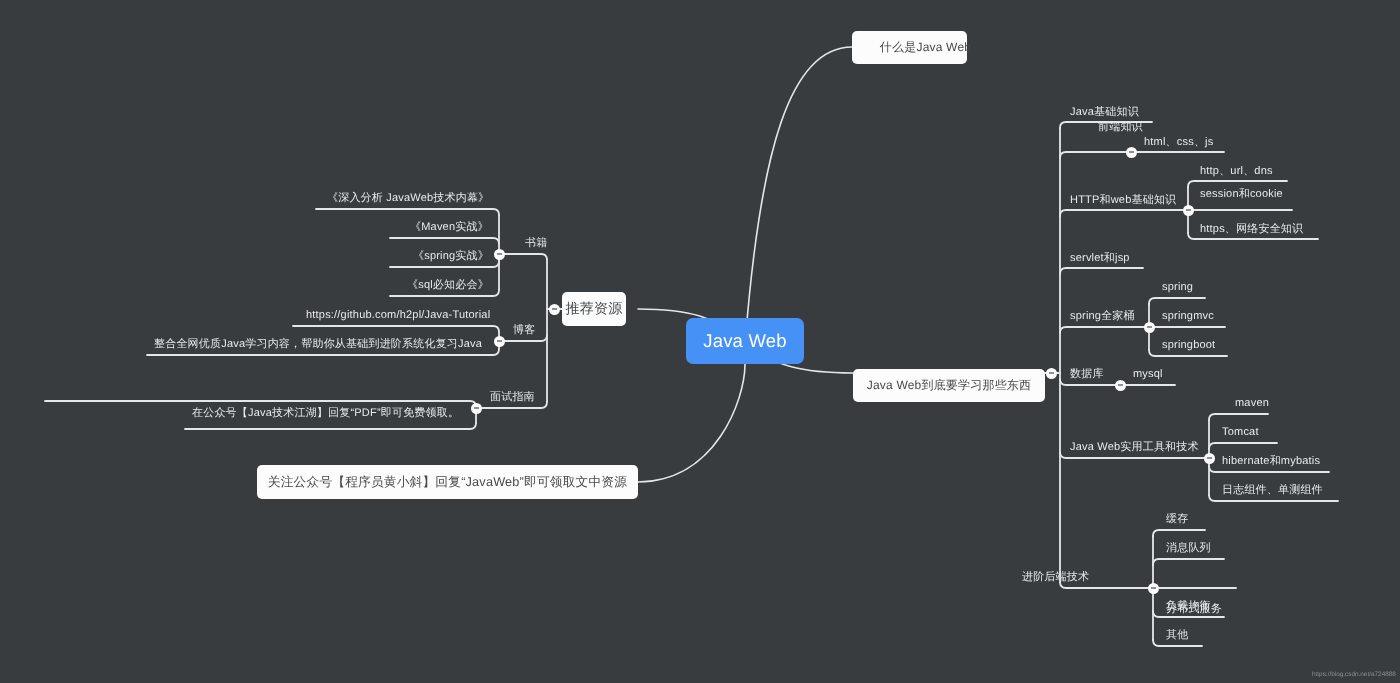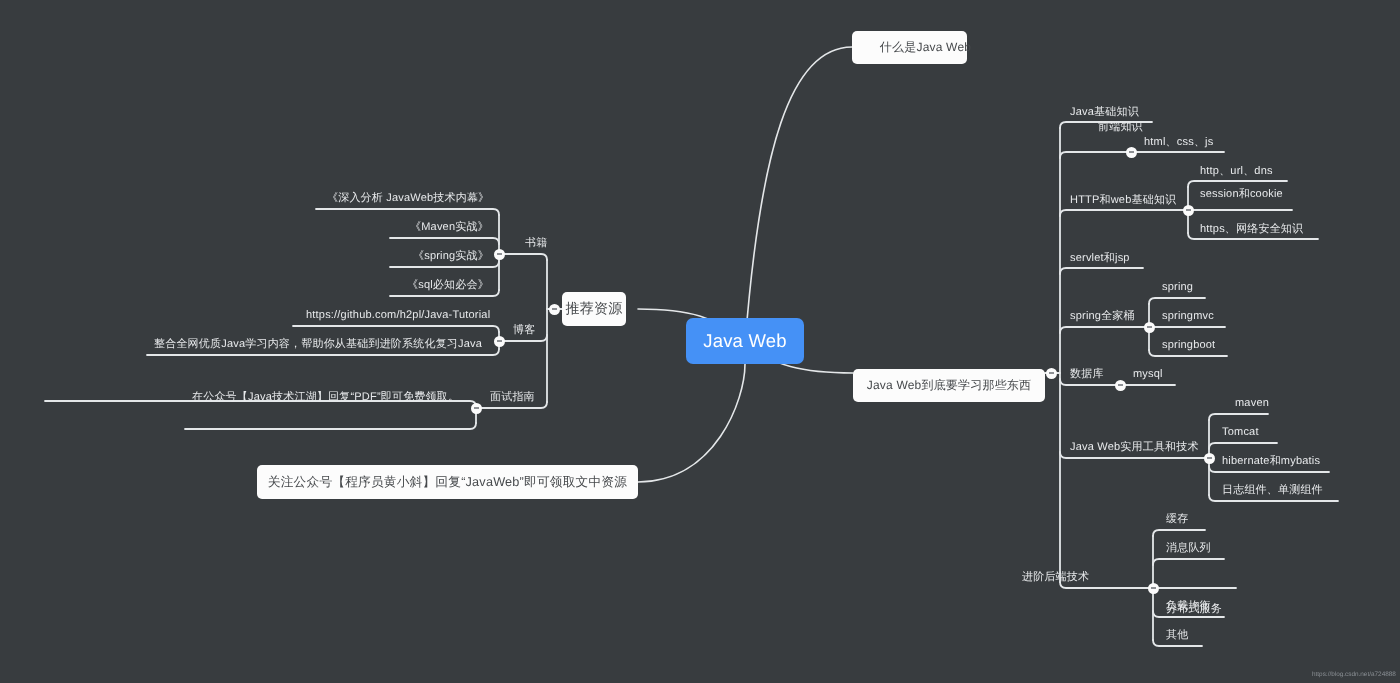--- a/index.html
+++ b/index.html
@@ -142,21 +142,21 @@
       </div>
       <div class="txt" style="left:513px;top:323px;">博客</div>
       <div class="txt" style="left:306px;top:308px;">https://github.com/h2pl/Java-Tutorial</div>
       <div class="txt" style="left:154px;top:337px;">整合全网优质Java学习内容，帮助你从基础到进阶系统化复习Java</div>
       <div class="toggle" style="left:493.5px;top:335.5px;">
         <i></i>
       </div>
       <div class="txt" style="left:490px;top:390px;">面试指南</div>
       <div class="txt" style="left:58px;top:366px;">
       </div>
-      <div class="txt" style="left:192px;top:390px;">在公众号【Java技术江湖】回复“PDF”即可免费领取。</div>
+      <div class="txt" style="left:192px;top:406px;">在公众号【Java技术江湖】回复“PDF”即可免费领取。</div>
       <div class="toggle" style="left:470.5px;top:402.5px;">
         <i></i>
       </div>
       <div class="toggle" style="left:548.5px;top:303.5px;">
         <i></i>
       </div>
       <div class="toggle" style="left:1045.5px;top:367.5px;">
         <i></i>
       </div>
     </div>

